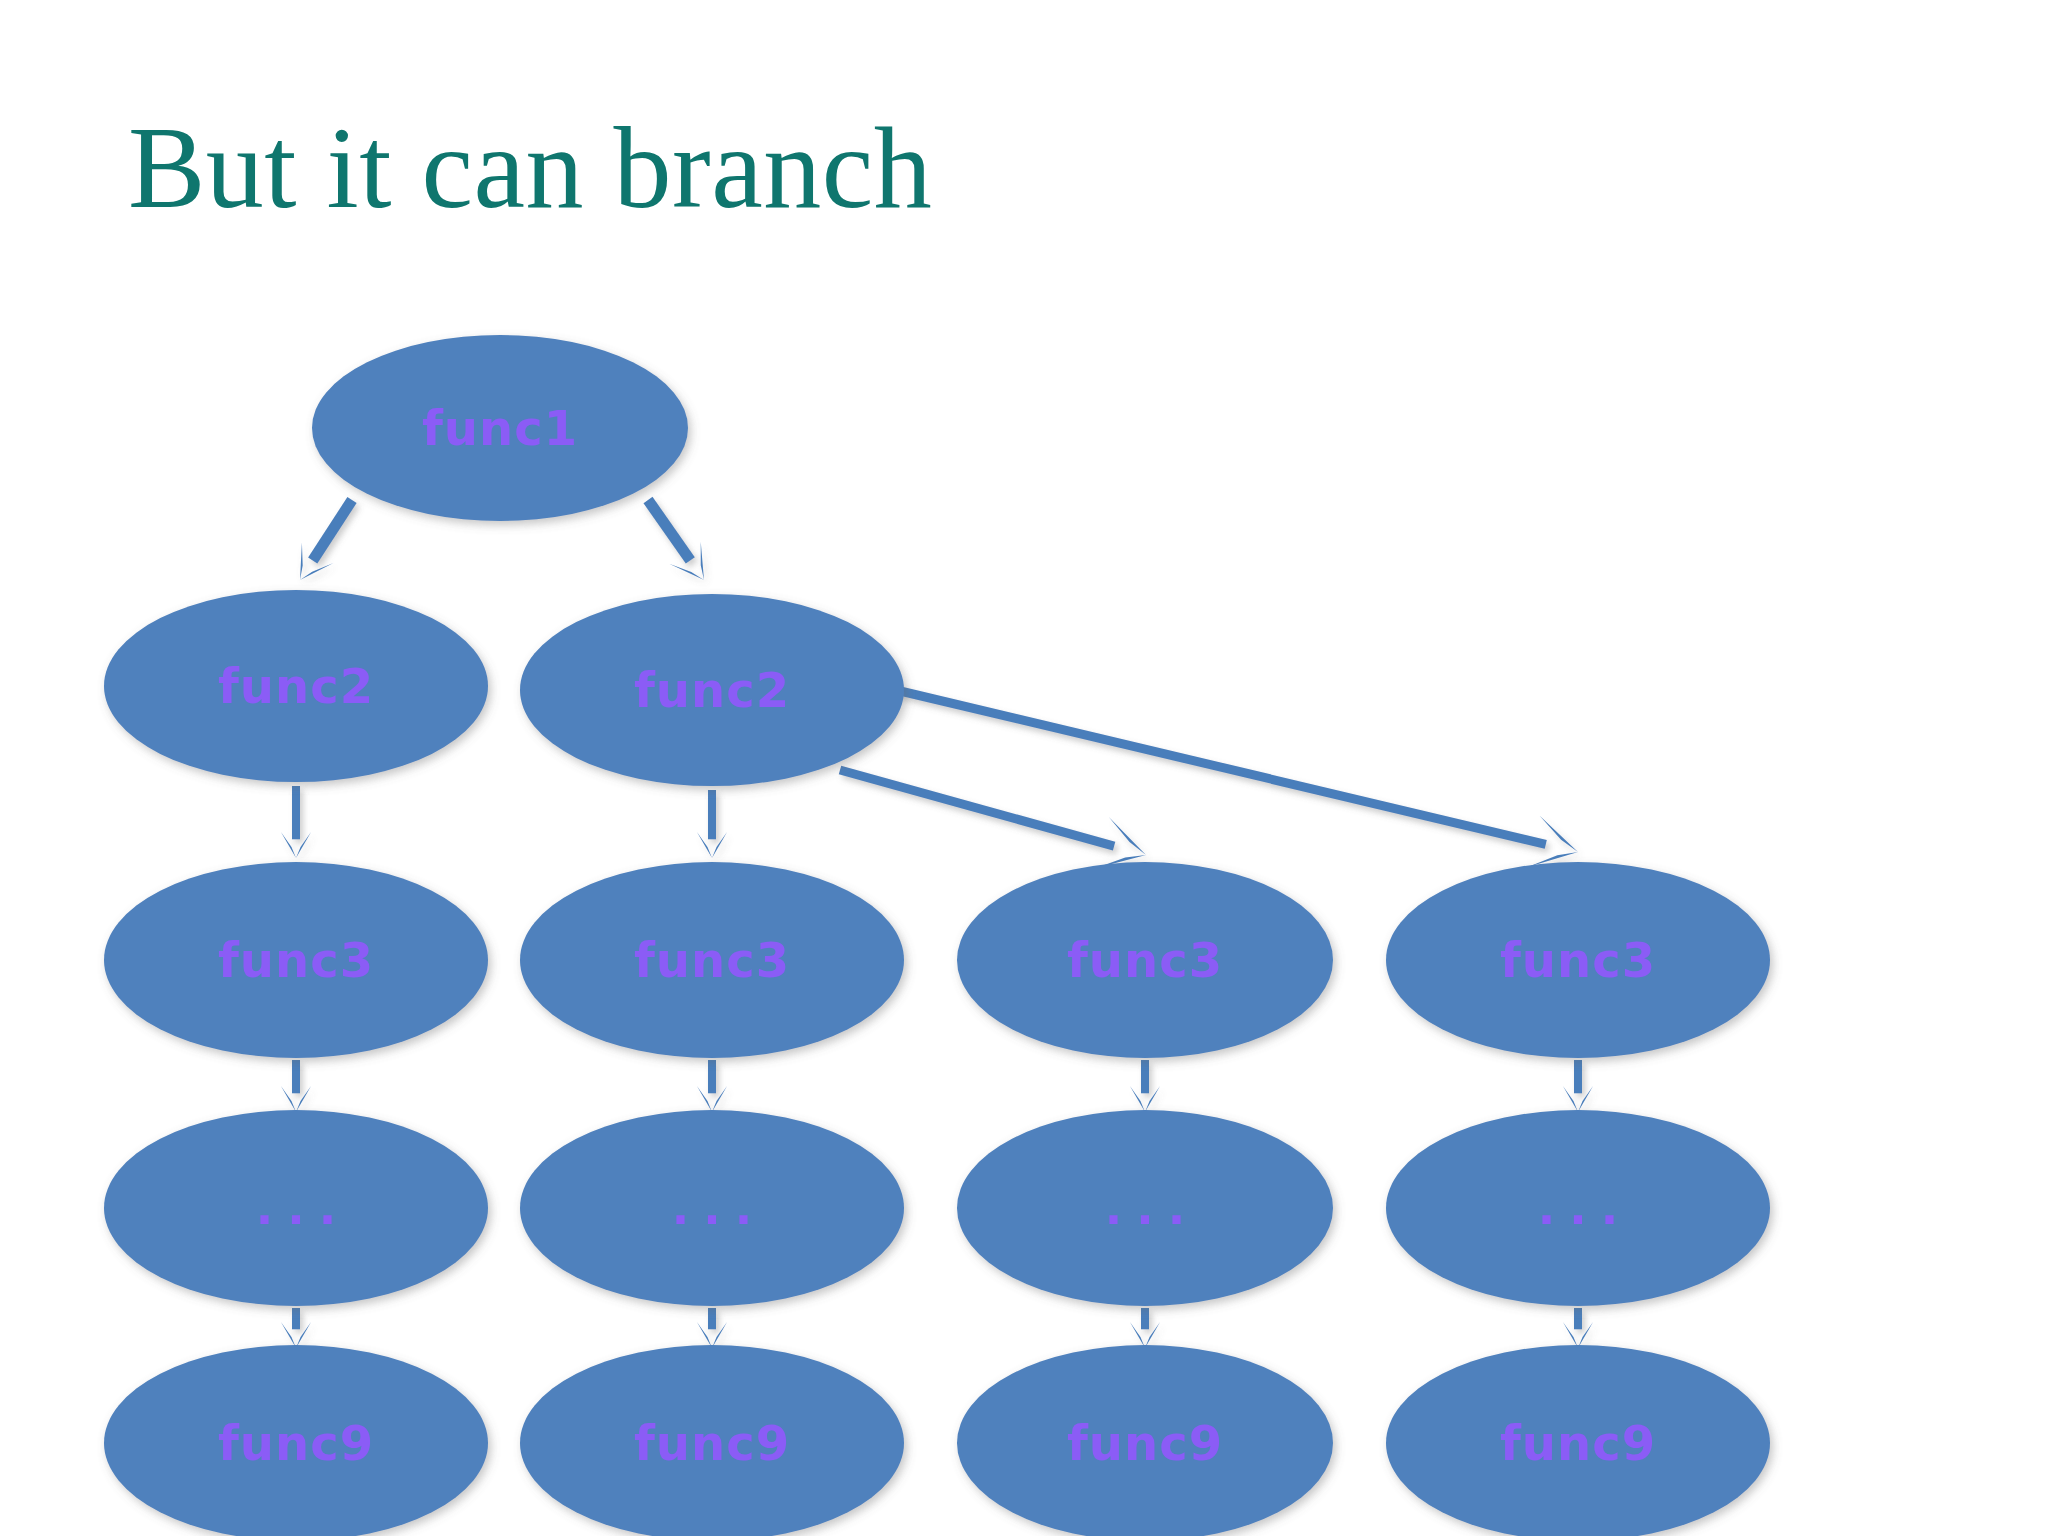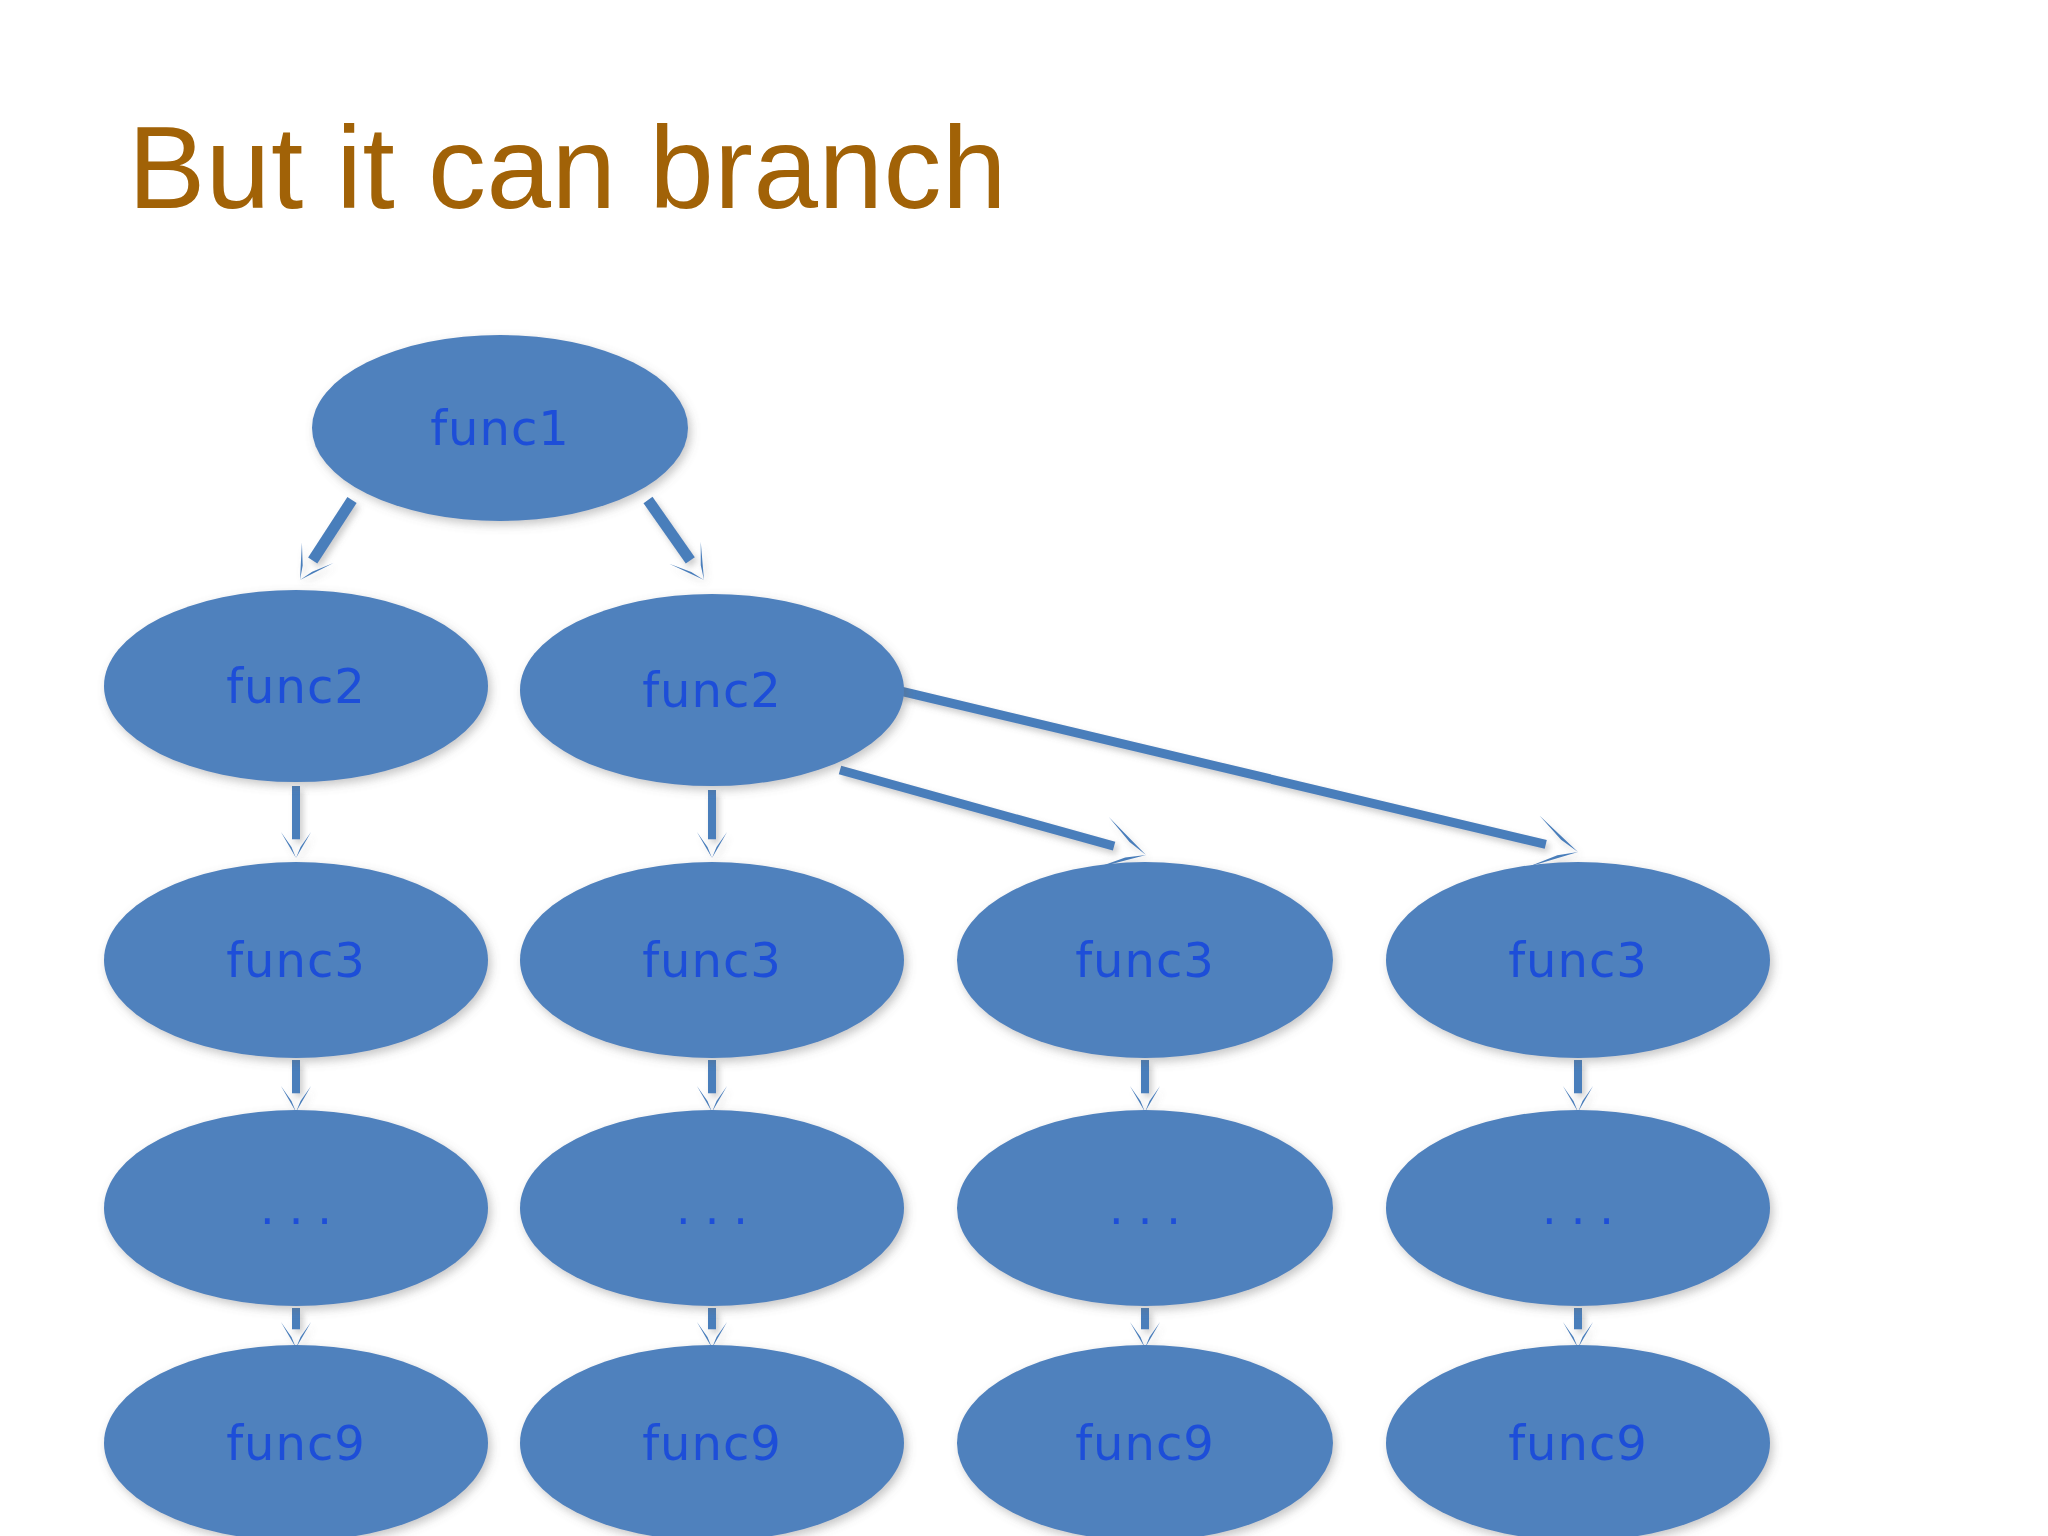--- a/index.html
+++ b/index.html
@@ -2,37 +2,37 @@
 <html><head>
 <meta charset="utf-8">
 <style>
   html,body{margin:0;padding:0;background:#ffffff;}
   body{width:2048px;height:1536px;overflow:hidden;font-family:"Liberation Sans",sans-serif;}
   #slide{position:relative;width:2048px;height:1536px;background:#ffffff;overflow:hidden;}
 
   #title{
     position:absolute;
     left:128px; top:108px;
-    font-family:Liberation Sans, sans-serif;
+    font-family:Liberation Serif, serif;
     font-weight:300;
     font-size:116px;
     line-height:1.05;
     letter-spacing:0.5px;
-    color:#a16207;
+    color:#0f766e;
     white-space:nowrap;
   }
 
   #graph{position:absolute;left:0;top:0;width:2048px;height:1536px;}
 
   .node-label{
     position:absolute;
     transform:translate(-50%,-50%);
-    color:#1d4ed8;
+    color:#8b5cf6;
     font-family:"DejaVu Sans",sans-serif;
-    font-weight:400;
+    font-weight:700;
     font-size:48px;
     letter-spacing:1px;
     white-space:nowrap;
     pointer-events:none;
   }
   .node-label.dots{
     font-size:46px;
     letter-spacing:14px;
     text-indent:14px;
   }

